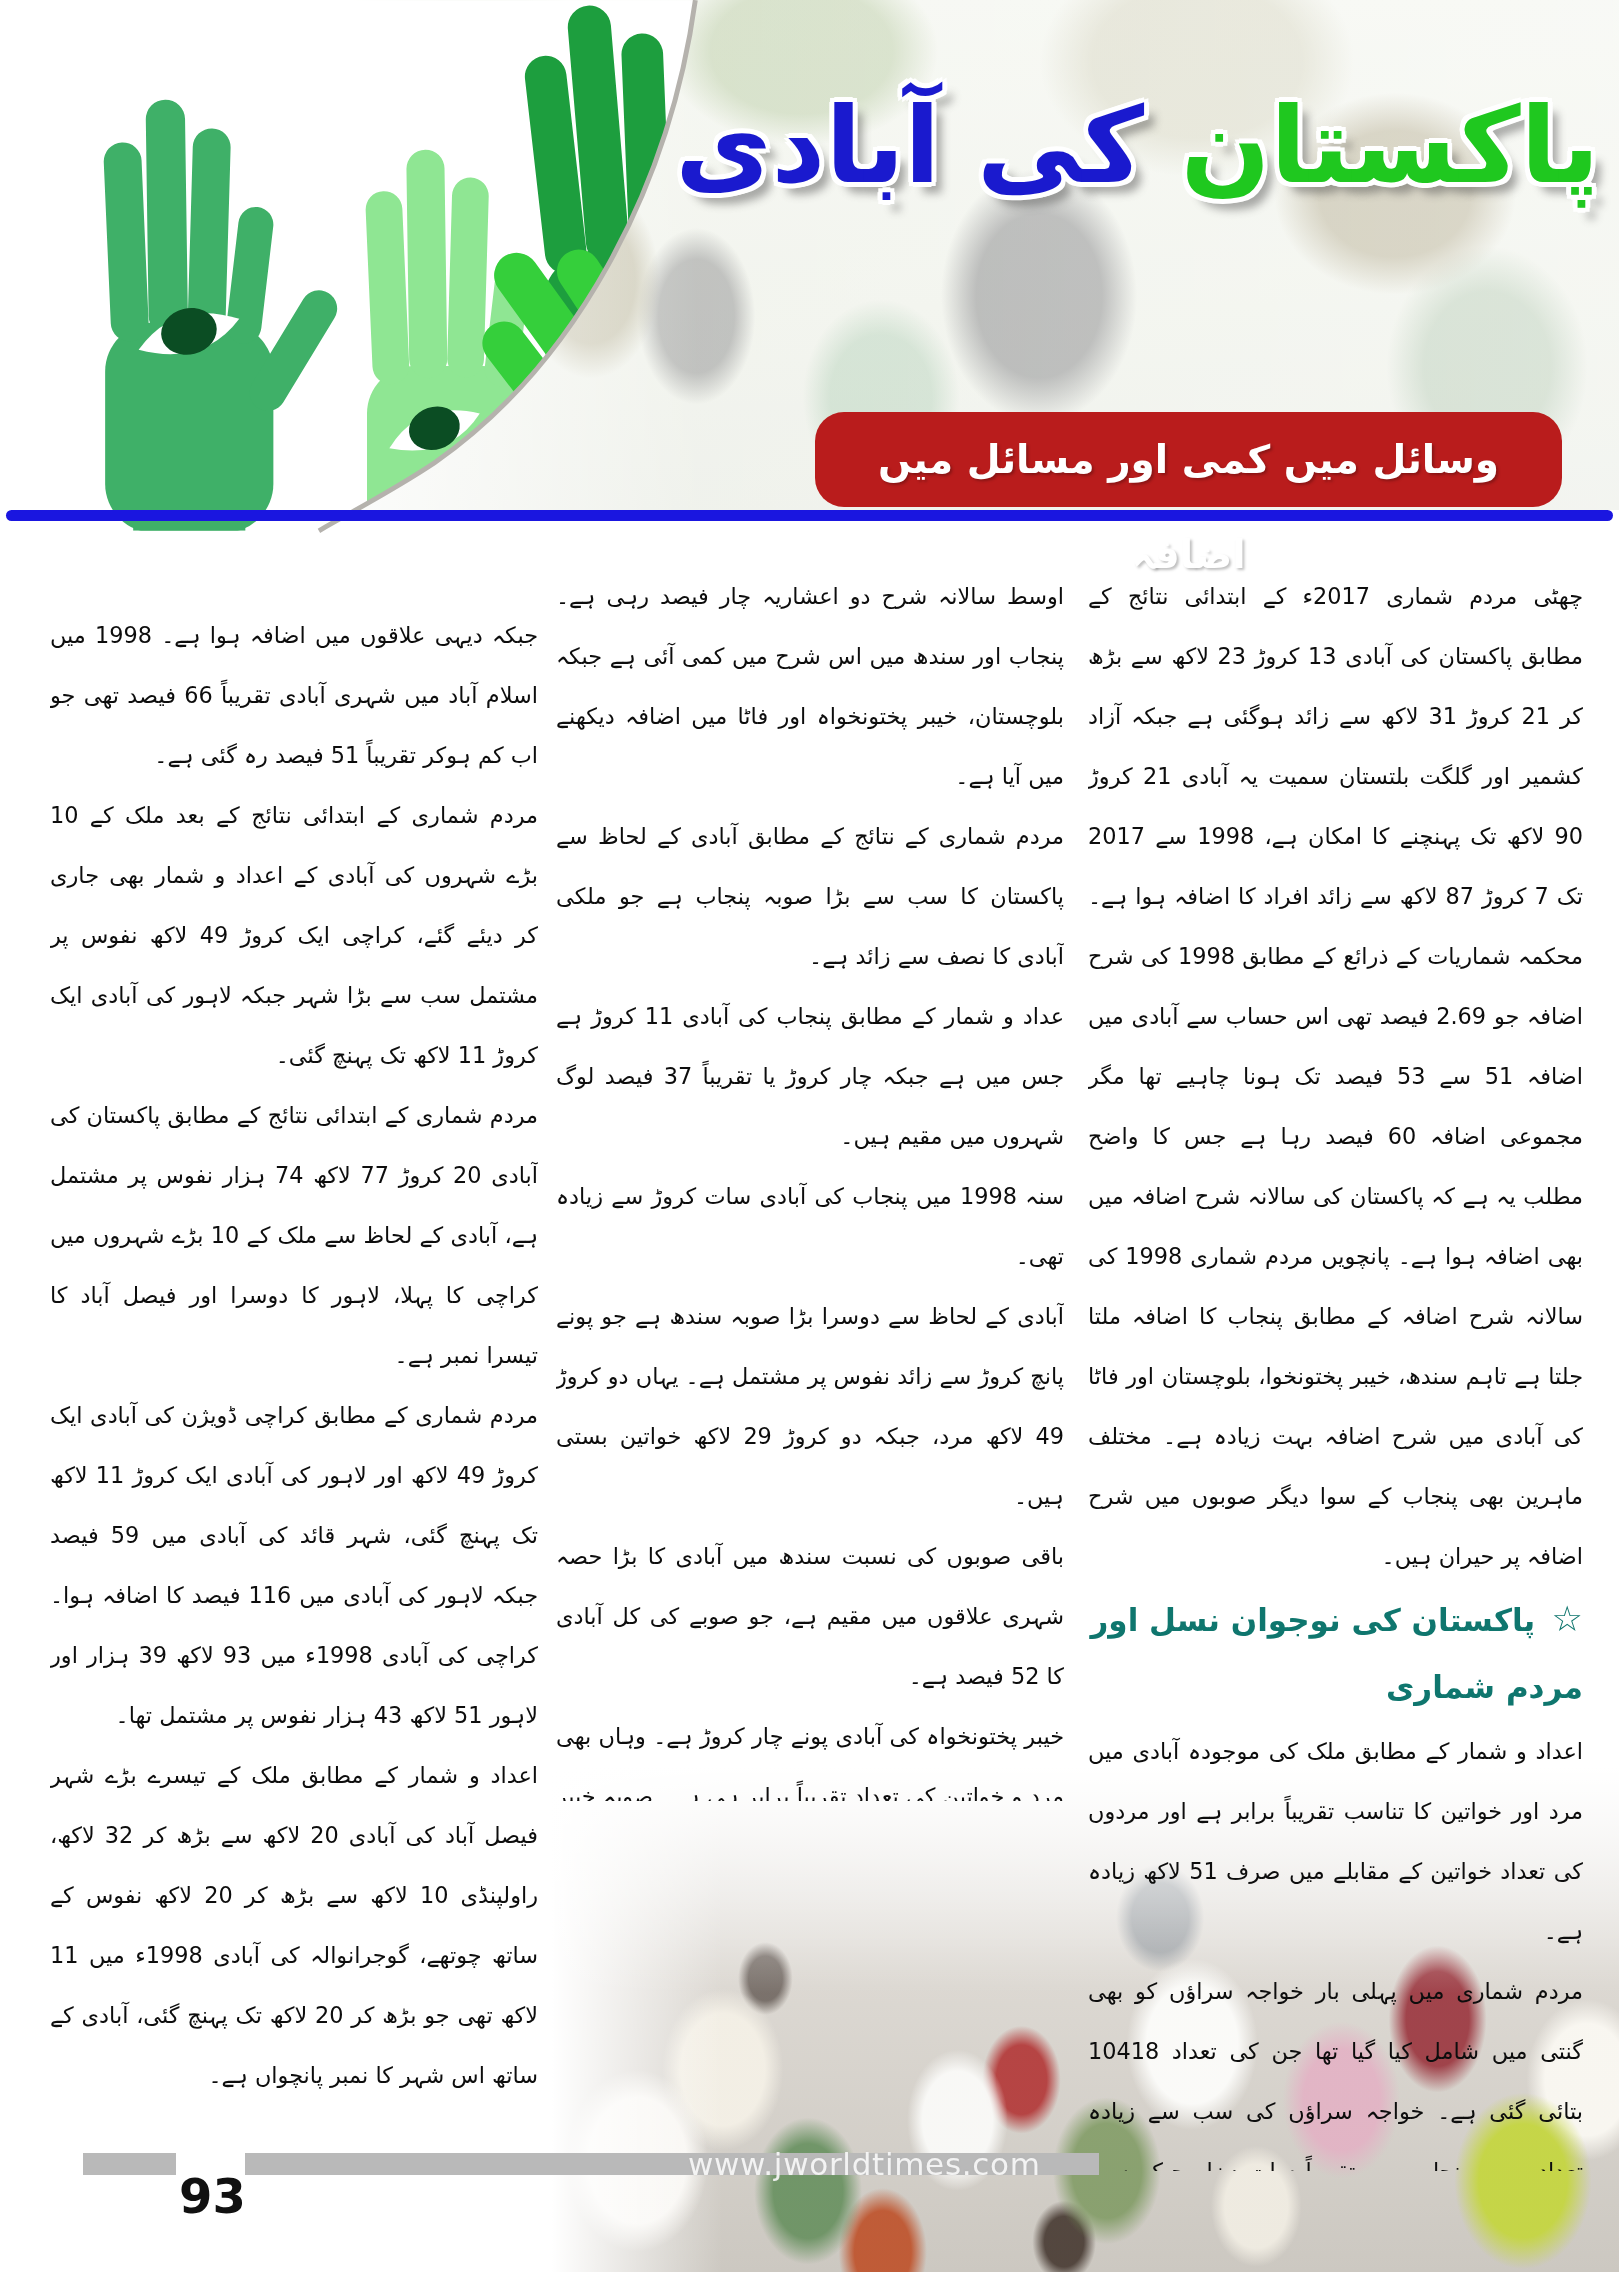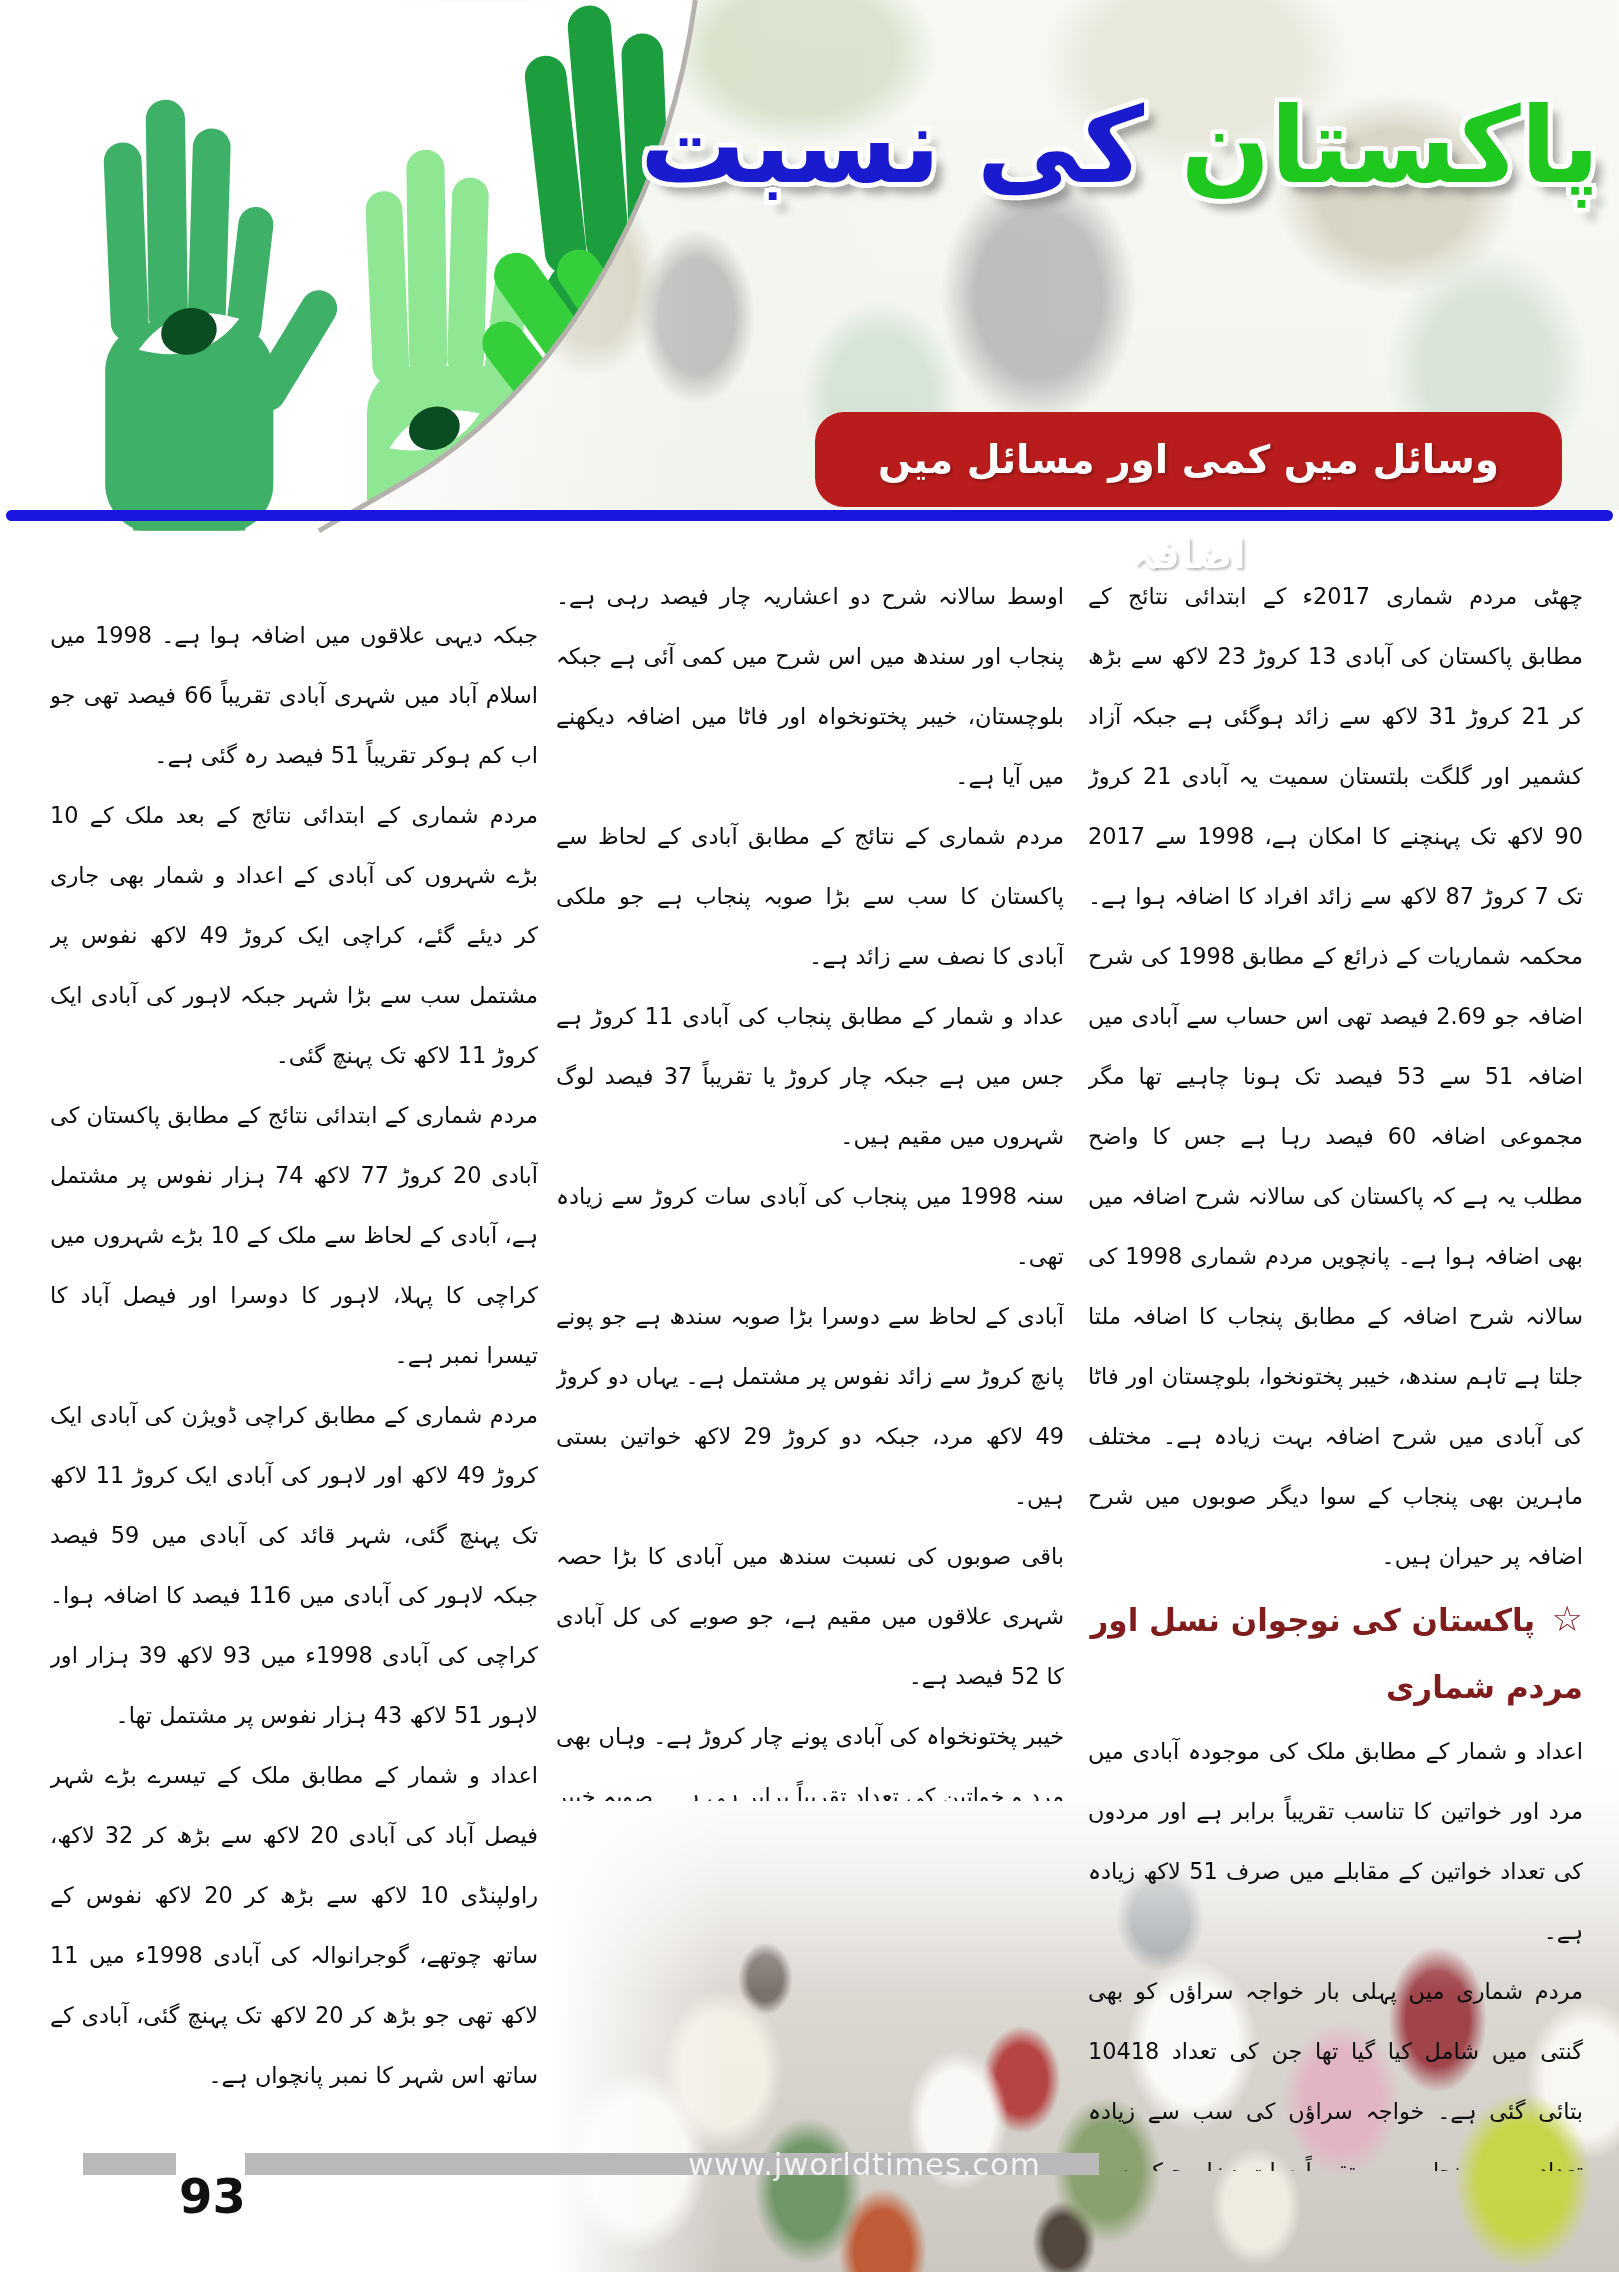--- a/index.html
+++ b/index.html
@@ -43,21 +43,21 @@
   .divider{position:absolute;left:5.6px;top:510px;width:1607px;height:11.2px;z-index:4;
     background:#1a16e0;border-radius:5.6px;}
 
   
   .col{position:absolute;top:566px;direction:rtl;font-size:22.4px;line-height:60px;
        color:#0d0d0d;text-align:justify;overflow:hidden;z-index:5;}
   .col p{margin:0;}
   .col-right{right:36px;width:495px;height:1605px;}
   .col-middle{right:555px;width:508px;height:1235px;}
   .col-left{right:1081px;width:488px;height:1605px;padding-top:39px;}
-  .sec-head{margin:0;color:#7f1d1d;font-size:31px;font-weight:bold;line-height:67px;text-align:right;}
+  .sec-head{margin:0;color:#0f766e;font-size:31px;font-weight:bold;line-height:67px;text-align:right;}
   .sec-head .star{font-size:35px;padding-left:5.6px;}
 
   
   .bottom-photo{position:absolute;left:552px;top:1766px;width:1067px;height:506px;z-index:0;
     background:
       radial-gradient(98px 126px at 8% 78%, rgba(250,248,244,.95) 0 50%, transparent 72%),
       radial-gradient(84px 112px at 16% 60%, rgba(244,240,230,.95) 0 50%, transparent 72%),
       radial-gradient(77px 105px at 24% 84%, rgba(96,140,88,.85) 0 45%, transparent 70%),
       radial-gradient(63px 91px at 31% 96%, rgba(190,80,40,.9) 0 45%, transparent 70%),
       radial-gradient(70px 98px at 38% 70%, rgba(250,250,248,.95) 0 50%, transparent 72%),
@@ -125,21 +125,21 @@
         <use href="#hand" color="#35cf3b" transform="translate(1000,700) rotate(-35) scale(1.15)"></use>
         <use href="#eye" transform="translate(272,474) rotate(-14)"></use>
         <use href="#eye" transform="translate(622,612) rotate(-18) scale(0.92)"></use>
         <use href="#eye" transform="translate(900,436) rotate(-16) scale(1.05)"></use>
       </g>
       <path d="M992,0 C955,270 820,520 620,660 C560,700 505,728 455,757" fill="none" stroke="#b5b2ad" stroke-width="7"></path>
     </svg>
 
     <div class="title1">
       <span class="t-green outl">پاکستان</span>
-      <span class="t-blue outl">کی نسبت</span>
+      <span class="t-blue outl">کی آبادی</span>
     </div>
 
     <div class="banner">وسائل میں کمی اور مسائل میں اضافہ</div>
   </div>
 
   <div class="divider"></div>
 
   <div class="col col-right">
     <p>چھٹی مردم شماری 2017ء کے ابتدائی نتائج کے مطابق پاکستان کی آبادی 13 کروڑ 23 لاکھ سے بڑھ کر 21 کروڑ 31 لاکھ سے زائد ہوگئی ہے جبکہ آزاد کشمیر اور گلگت بلتستان سمیت یہ آبادی 21 کروڑ 90 لاکھ تک پہنچنے کا امکان ہے، 1998 سے 2017 تک 7 کروڑ 87 لاکھ سے زائد افراد کا اضافہ ہوا ہے۔ محکمہ شماریات کے ذرائع کے مطابق 1998 کی شرح اضافہ جو 2.69 فیصد تھی اس حساب سے آبادی میں اضافہ 51 سے 53 فیصد تک ہونا چاہیے تھا مگر مجموعی اضافہ 60 فیصد رہا ہے جس کا واضح مطلب یہ ہے کہ پاکستان کی سالانہ شرح اضافہ میں بھی اضافہ ہوا ہے۔ پانچویں مردم شماری 1998 کی سالانہ شرح اضافہ کے مطابق پنجاب کا اضافہ ملتا جلتا ہے تاہم سندھ، خیبر پختونخوا، بلوچستان اور فاٹا کی آبادی میں شرح اضافہ بہت زیادہ ہے۔ مختلف ماہرین بھی پنجاب کے سوا دیگر صوبوں میں شرح اضافہ پر حیران ہیں۔</p>
     <h3 class="sec-head">

